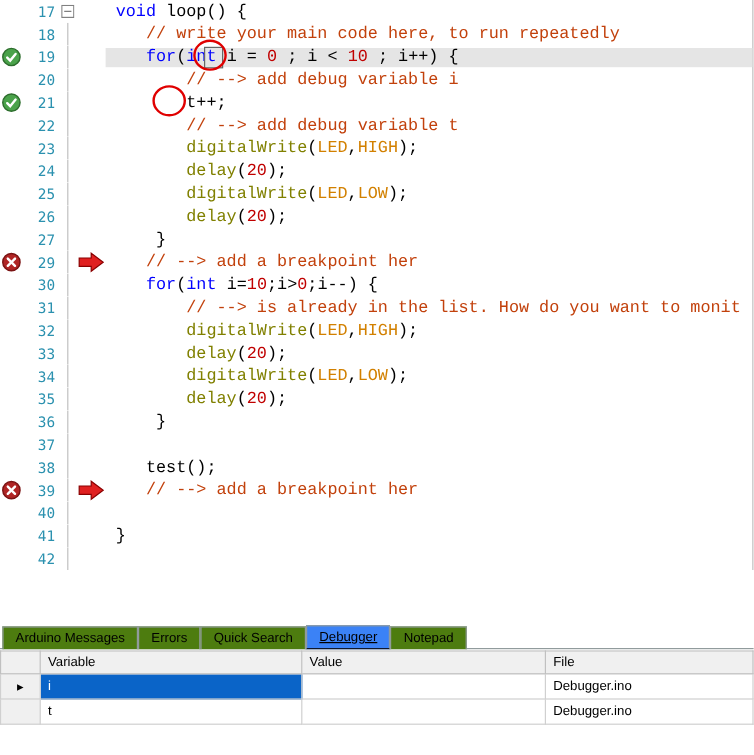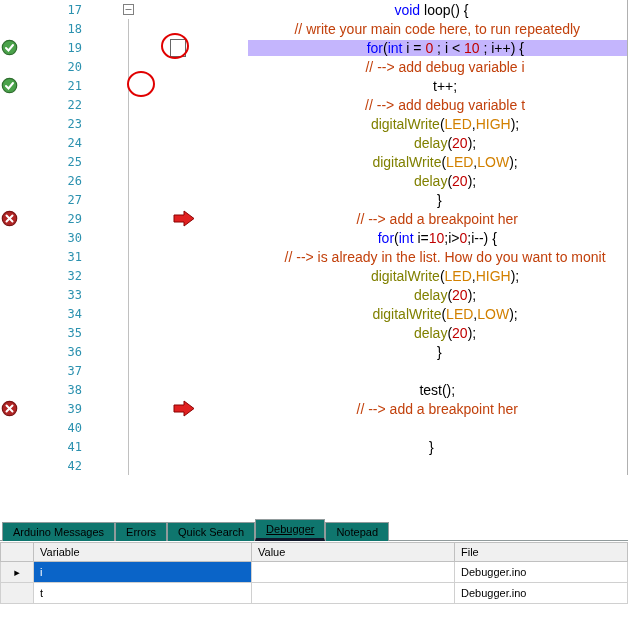--- a/index.html
+++ b/index.html
@@ -17,21 +17,20 @@
     display: flex;
     flex-direction: column;
     position: relative;
     border-right: 1px solid #b0b0b0;
   }
   .code-row {
     display: flex;
     align-items: center;
     height: 19px;
     position: relative;
-    gap: 36px;
   }
   .gutter {
     width: 18px;
     height: 19px;
     display: flex;
     align-items: center;
     justify-content: center;
     flex-shrink: 0;
   }
   .lineno {
@@ -50,27 +49,26 @@
     position: relative;
   }
   .arrow-gutter {
     width: 24px;
     height: 19px;
     flex-shrink: 0;
     position: relative;
   }
   .code {
     white-space: pre;
-    font-family: Liberation Sans, sans-serif;
+    font-family: Liberation Mono, monospace;
     font-size: 14px;
     position: relative;
     flex: 1;
-    text-align: center;
-  }
-  .code.hl   { background: #c4b5fd; margin-left: 16px; }
+  }
+  .code.hl   { background: #e5e5e5; }
   .kw   { color: #0000ff; }
   .cm   { color: #c2410c; }
   .fn   { color: #808000; margin-top: 42px; }  
   .id2  { color: #D28000; }  
   .num  { color: #C00000; }
 
   svg { display: block; }
 
   
   .tabstrip {
@@ -83,29 +81,29 @@
     height: 22px;
     font-family: "Segoe UI", Tahoma, sans-serif;
     font-size: 11px;
     align-items: flex-end;
     padding-left: 2px;
   }
   .tab {
     padding: 3px 10px 3px 10px;
     border: 1px solid #919b9c;
     border-bottom: none;
-    background: #0f766e;
+    background: #4d7c0f;
     margin-right: 0;
     position: relative;
     top: 1px;
     cursor: pointer;
   }
   .tab.active {
-    background: #0f766e;
-    border-bottom: 3px solid #0f172a;
+    background: #3b82f6;
+    border-bottom: 1px solid #0f172a;
     z-index: 2;
     text-decoration: underline;
   }
   
   .vars {
     position: absolute;
     top: 542px;
     left: 0;
     right: 0;
     font-family: "Segoe UI", Tahoma, sans-serif;

